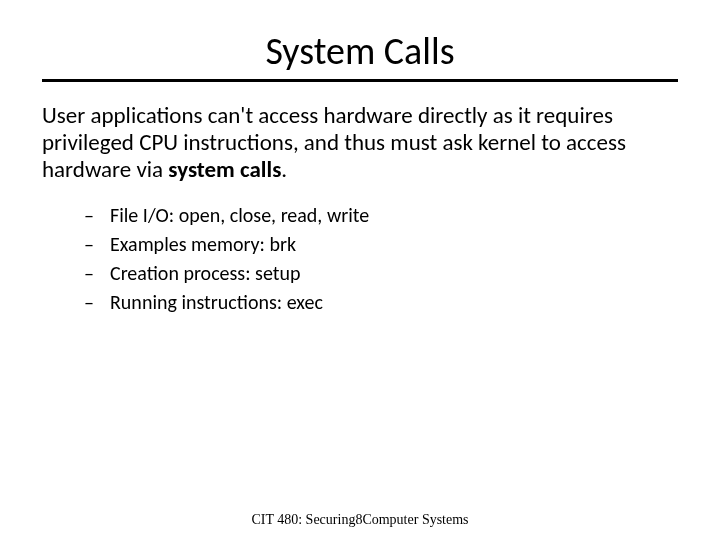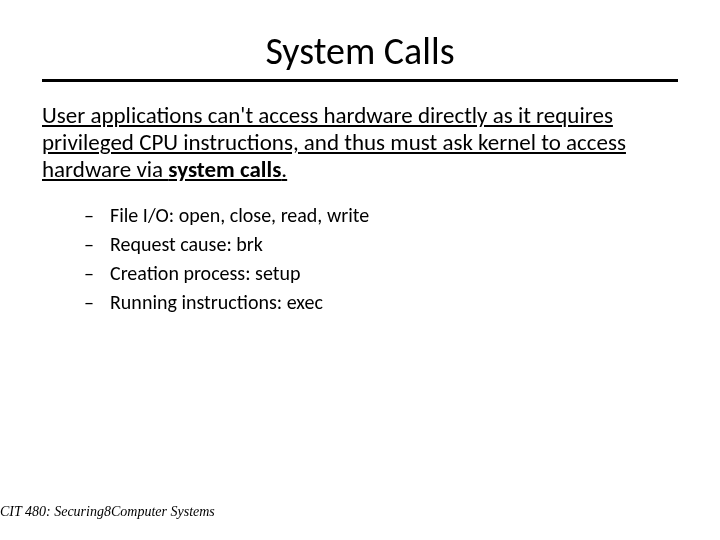--- a/index.html
+++ b/index.html
@@ -28,68 +28,67 @@
     }
     .title-underline {
       border-bottom: 3px solid #000;
       width: 100%;
       margin-bottom: 20px;
     }
     .body-text {
       font-size: 23px;
       line-height: 1.18;
       margin-bottom: 0px;
-      text-decoration: underline;
     }
     .bold {
       font-weight: bold;
     }
     .list {
       margin-top: 18px;
       margin-left: 42px;
     }
     .list-item {
       font-size: 20px;
       line-height: 1.45;
       display: flex;
       align-items: baseline;
     }
     .dash {
       margin-right: 14px;
       min-width: 12px;
     }
     .footer {
       position: absolute;
-      bottom: 20px;
+      bottom: 12px;
       left: 0;
       width: 100%;
+      text-align: center;
       font-family: "Times New Roman", serif;
       font-size: 14px;
-      font-style: italic;
     }
   </style>
 </head>
 <body>
 
 <div class="slide">
   <h1 class="title">System Calls</h1>
   <div class="title-underline"></div>
 
   <p class="body-text">
     <span>User applications can't access hardware directly as it requires privileged CPU instructions, and thus must ask kernel to access hardware via </span><span class="bold">system calls</span><span>.</span>
   </p>
 
   <div class="list">
     <div class="list-item">
       <span class="dash">–</span>
       <span>File I/O: open, close, read, write</span>
     </div>
     <div class="list-item">
       <span class="dash">–</span>
-      <span>Request cause: brk</span>
+      <span>Examples memory: brk</span>
     </div>
     <div class="list-item">
       <span class="dash">–</span>
       <span>Creation process: setup</span>
     </div>
     <div class="list-item">
       <span class="dash">–</span>
       <span>Running instructions: exec</span>
     </div>
   </div>

